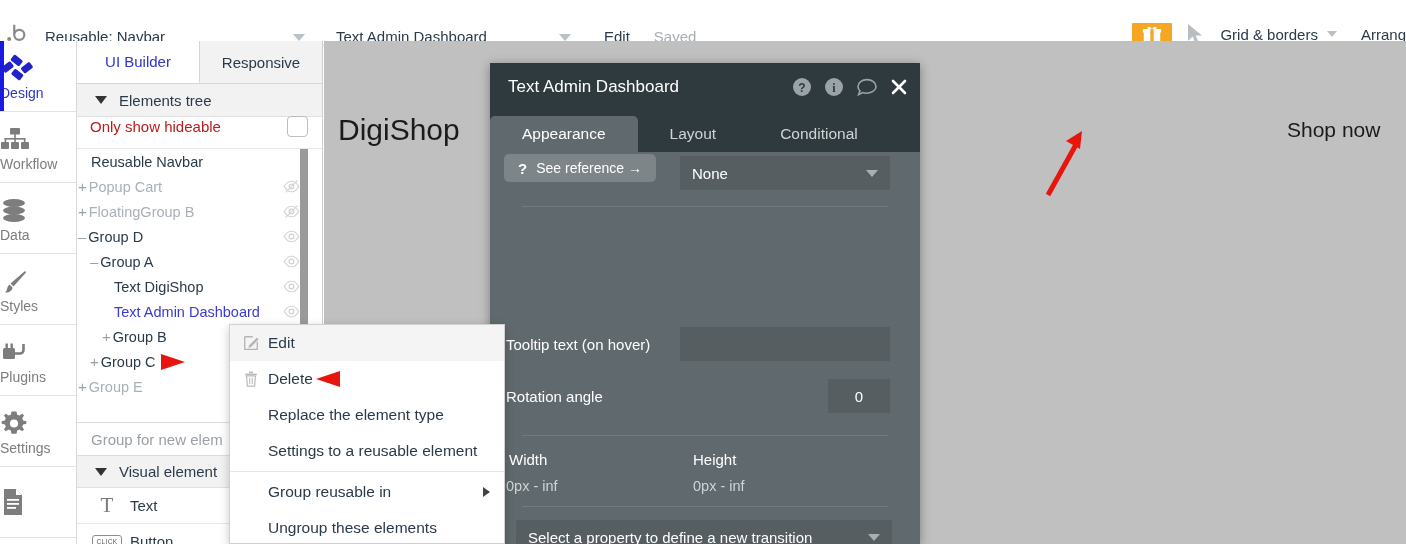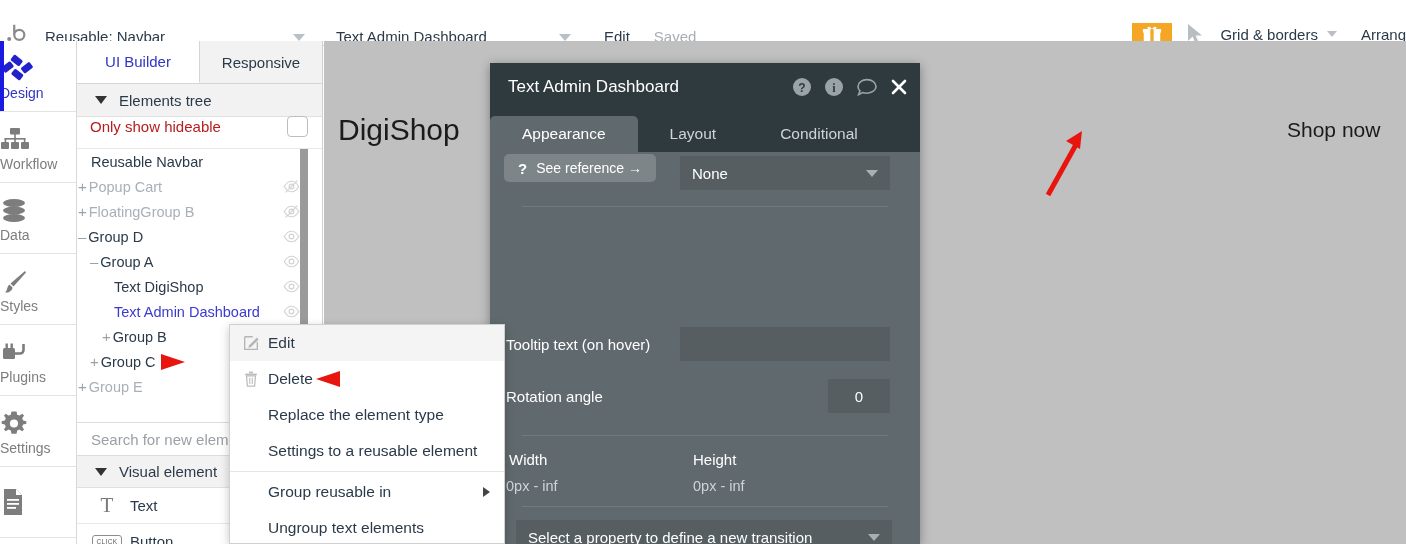--- a/index.html
+++ b/index.html
@@ -510,21 +510,21 @@
 
       <div class="tree-row dim" style="padding-left:1px">
         <span class="plus">+</span>
         <span>Group E</span>
       </div>
     </div>
 
     <div class="redarrow-tree"></div>
 
     <div class="search-new">
-      <span>Search for new elem</span>
+      <span>Group for new elem</span>
     </div>
 
     <div class="visual-hd">
       <span class="tri"></span>
       <span>Visual element</span>
     </div>
 
     <div class="pal-row" style="top:447px">
       <span class="pico">
           <span class="serifT">T</span>
@@ -677,19 +677,19 @@
     </div>
 
     <div class="ctx-sep"></div>
 
     <div class="ctx-item">
       <span>Group reusable in</span>
       <span class="submark"></span>
     </div>
 
     <div class="ctx-item">
-      <span>Ungroup text elements</span>
+      <span>Ungroup these elements</span>
     </div>
   </div>
 
   <div class="redarrow-ctx"></div>
 
 </div>
 
 </body></html>

